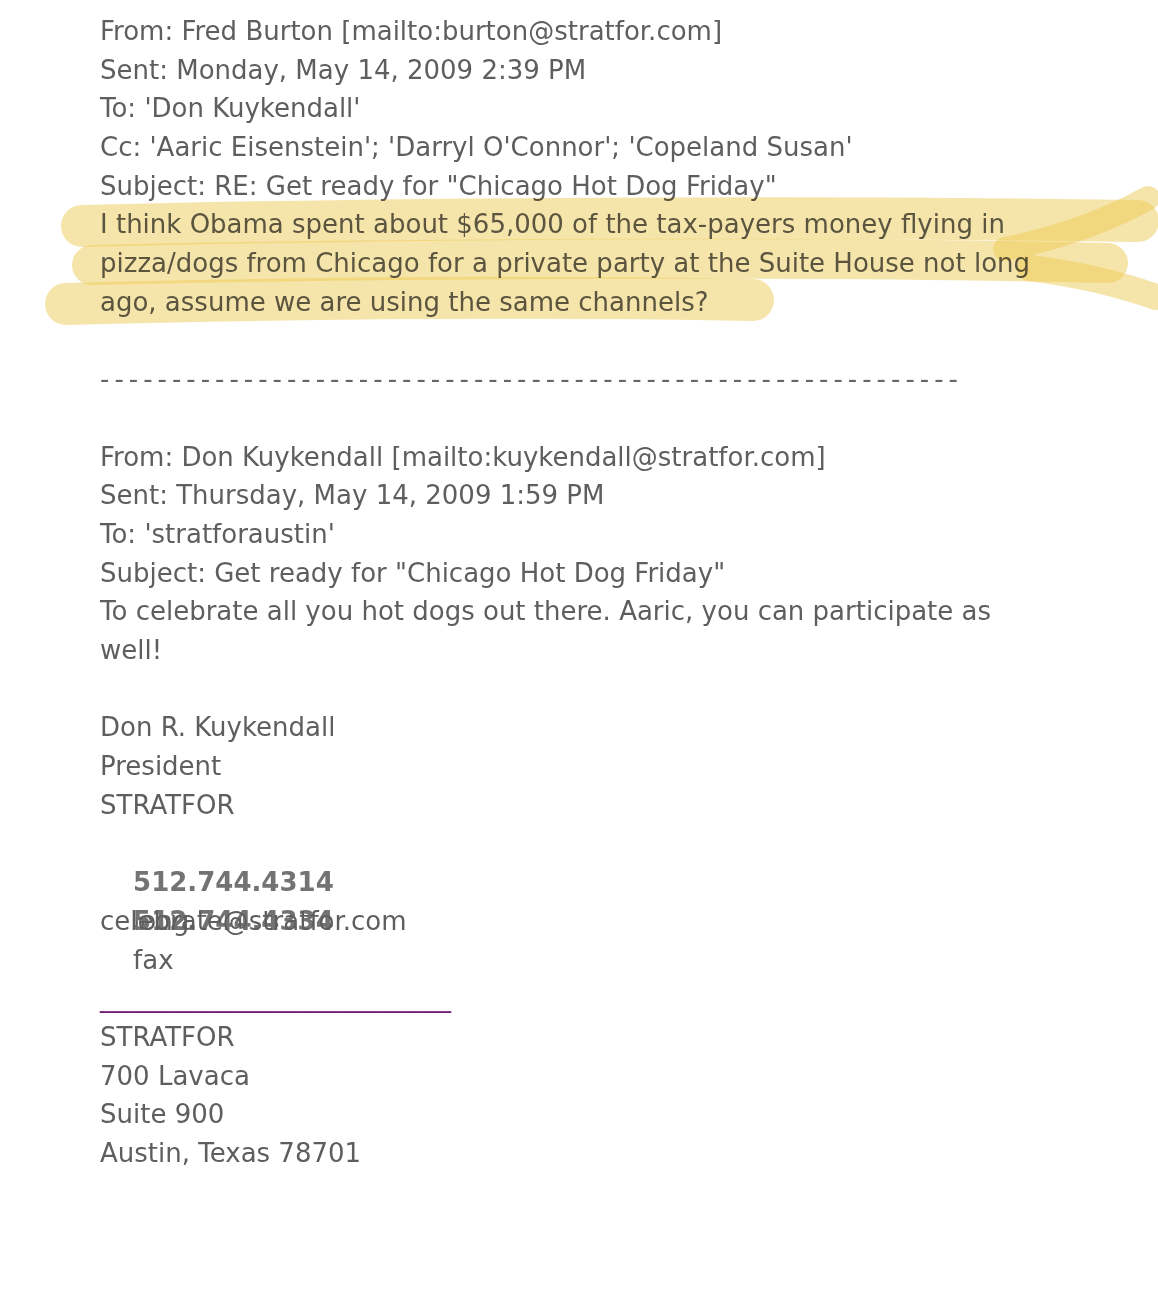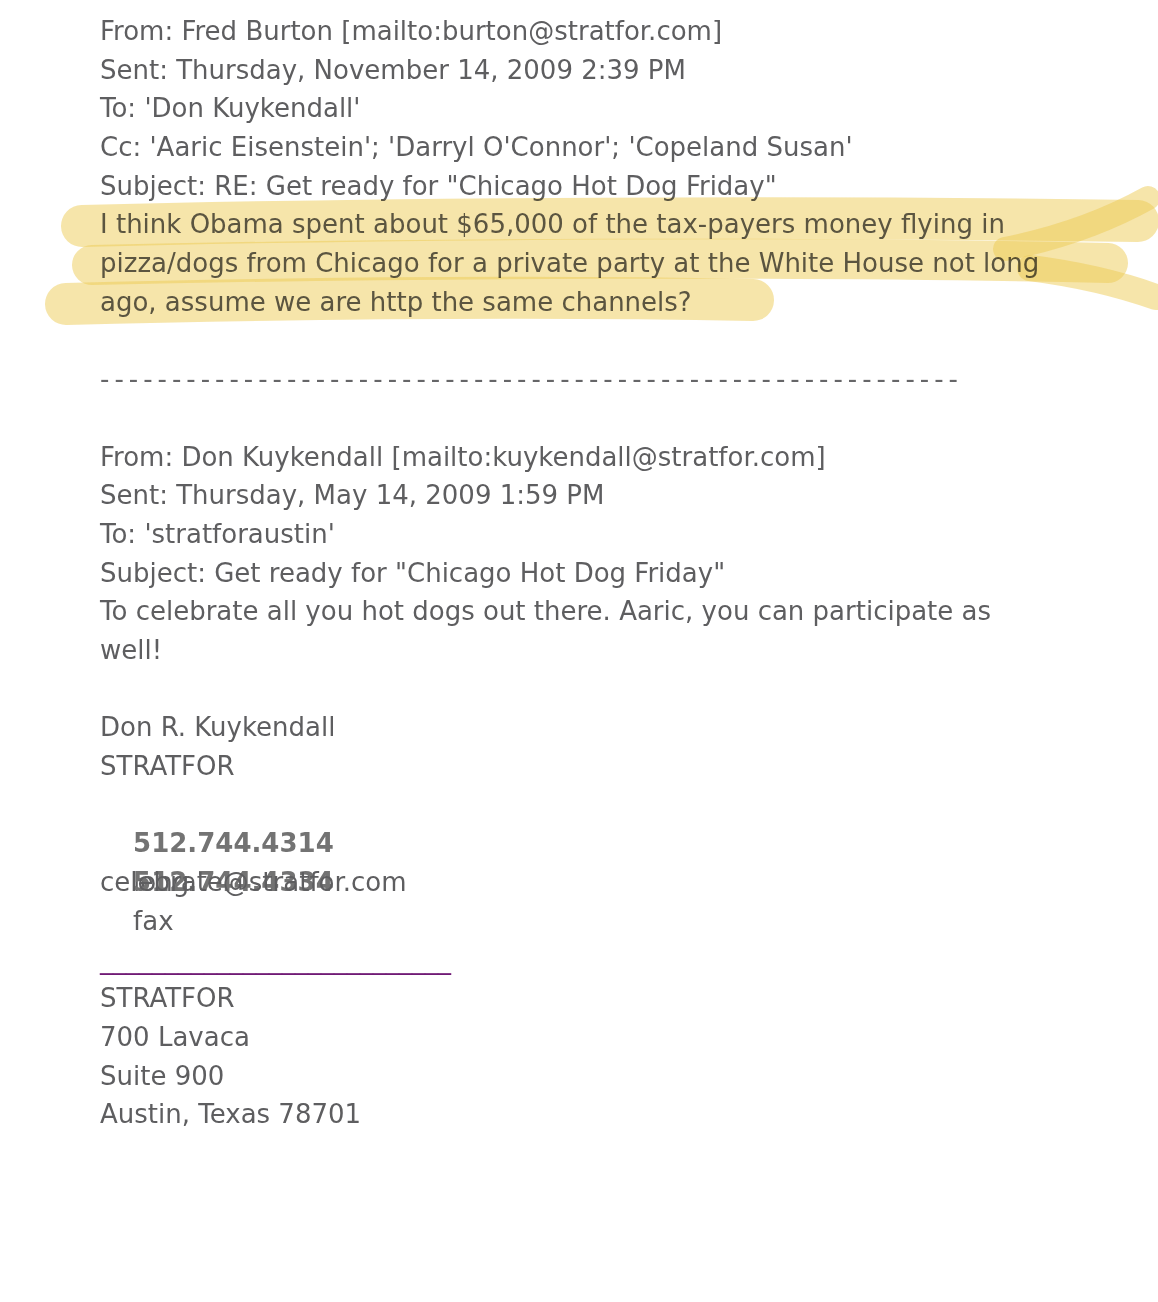--- a/index.html
+++ b/index.html
@@ -59,40 +59,41 @@
     stroke-opacity: 0.5;
     stroke-linecap: round;
   }
 </style>
 </head>
 <body>
 
 <div class="content">
 
   <div class="line">From: Fred Burton [mailto:burton@stratfor.com]</div>
-  <div class="line">Sent: Thursday, November 14, 2009 2:39 PM</div>
+  <div class="line">Sent: Monday, May 14, 2009 2:39 PM</div>
   <div class="line">To: 'Don Kuykendall'</div>
   <div class="line">Cc: 'Aaric Eisenstein'; 'Darryl O'Connor'; 'Copeland Susan'</div>
   <div class="line">Subject: RE: Get ready for "Chicago Hot Dog Friday"</div>
 
   <div class="line">I think Obama spent about $65,000 of the tax-payers money flying in</div>
-  <div class="line">pizza/dogs from Chicago for a private party at the White House not long</div>
-  <div class="line">ago, assume we are http the same channels?</div>
+  <div class="line">pizza/dogs from Chicago for a private party at the Suite House not long</div>
+  <div class="line">ago, assume we are using the same channels?</div>
 
   <div class="line separator-line gap-above">------------------------------------------------------------</div>
 
   <div class="line gap-above">From: Don Kuykendall [mailto:kuykendall@stratfor.com]</div>
   <div class="line">Sent: Thursday, May 14, 2009 1:59 PM</div>
   <div class="line">To: 'stratforaustin'</div>
   <div class="line">Subject: Get ready for "Chicago Hot Dog Friday"</div>
 
   <div class="line">To celebrate all you hot dogs out there. Aaric, you can participate as</div>
   <div class="line">well!</div>
 
   <div class="line gap-above">Don R. Kuykendall</div>
+  <div class="line">President</div>
   <div class="line">STRATFOR</div>
   <div class="line">
     <span class="tel-link">512.744.4314</span>
     <span>long</span>
   </div>
   <div class="line">
     <span class="tel-link">512.744.4334</span>
     <span>fax</span>
   </div>
   <div class="line">celebrate@stratfor.com</div>

